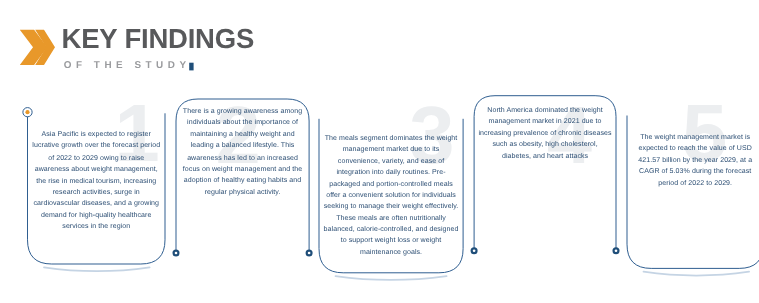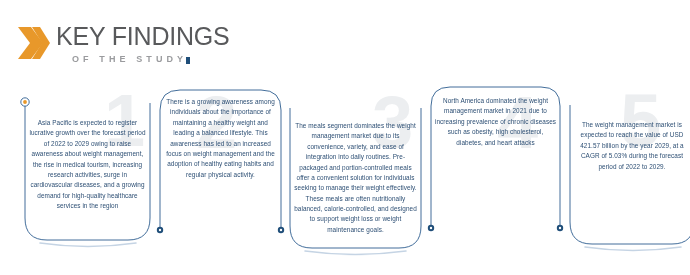--- a/index.html
+++ b/index.html
@@ -31,31 +31,31 @@
     margin-right: 6px;
     margin-top: 2px;
   }
   #title-block {
     display: flex;
     flex-direction: column;
     justify-content: flex-start;
   }
   #page-title {
     font-size: 25px;
-    font-weight: normal;
+    font-weight: bold;
     letter-spacing: -0.2px;
     color: #58595b;
     line-height: 1.02;
     white-space: nowrap;
   }
   #page-subtitle-row {
     display: flex;
     align-items: flex-end;
     margin-top: 4px;
-    margin-left: 16px;
+    margin-left: 2px;
   }
   #page-subtitle {
     font-size: 9px;
     font-weight: bold;
     letter-spacing: 4.1px;
     color: #9a9b9e;
     white-space: nowrap;
   }
   #subtitle-accent {
     width: 4px;

